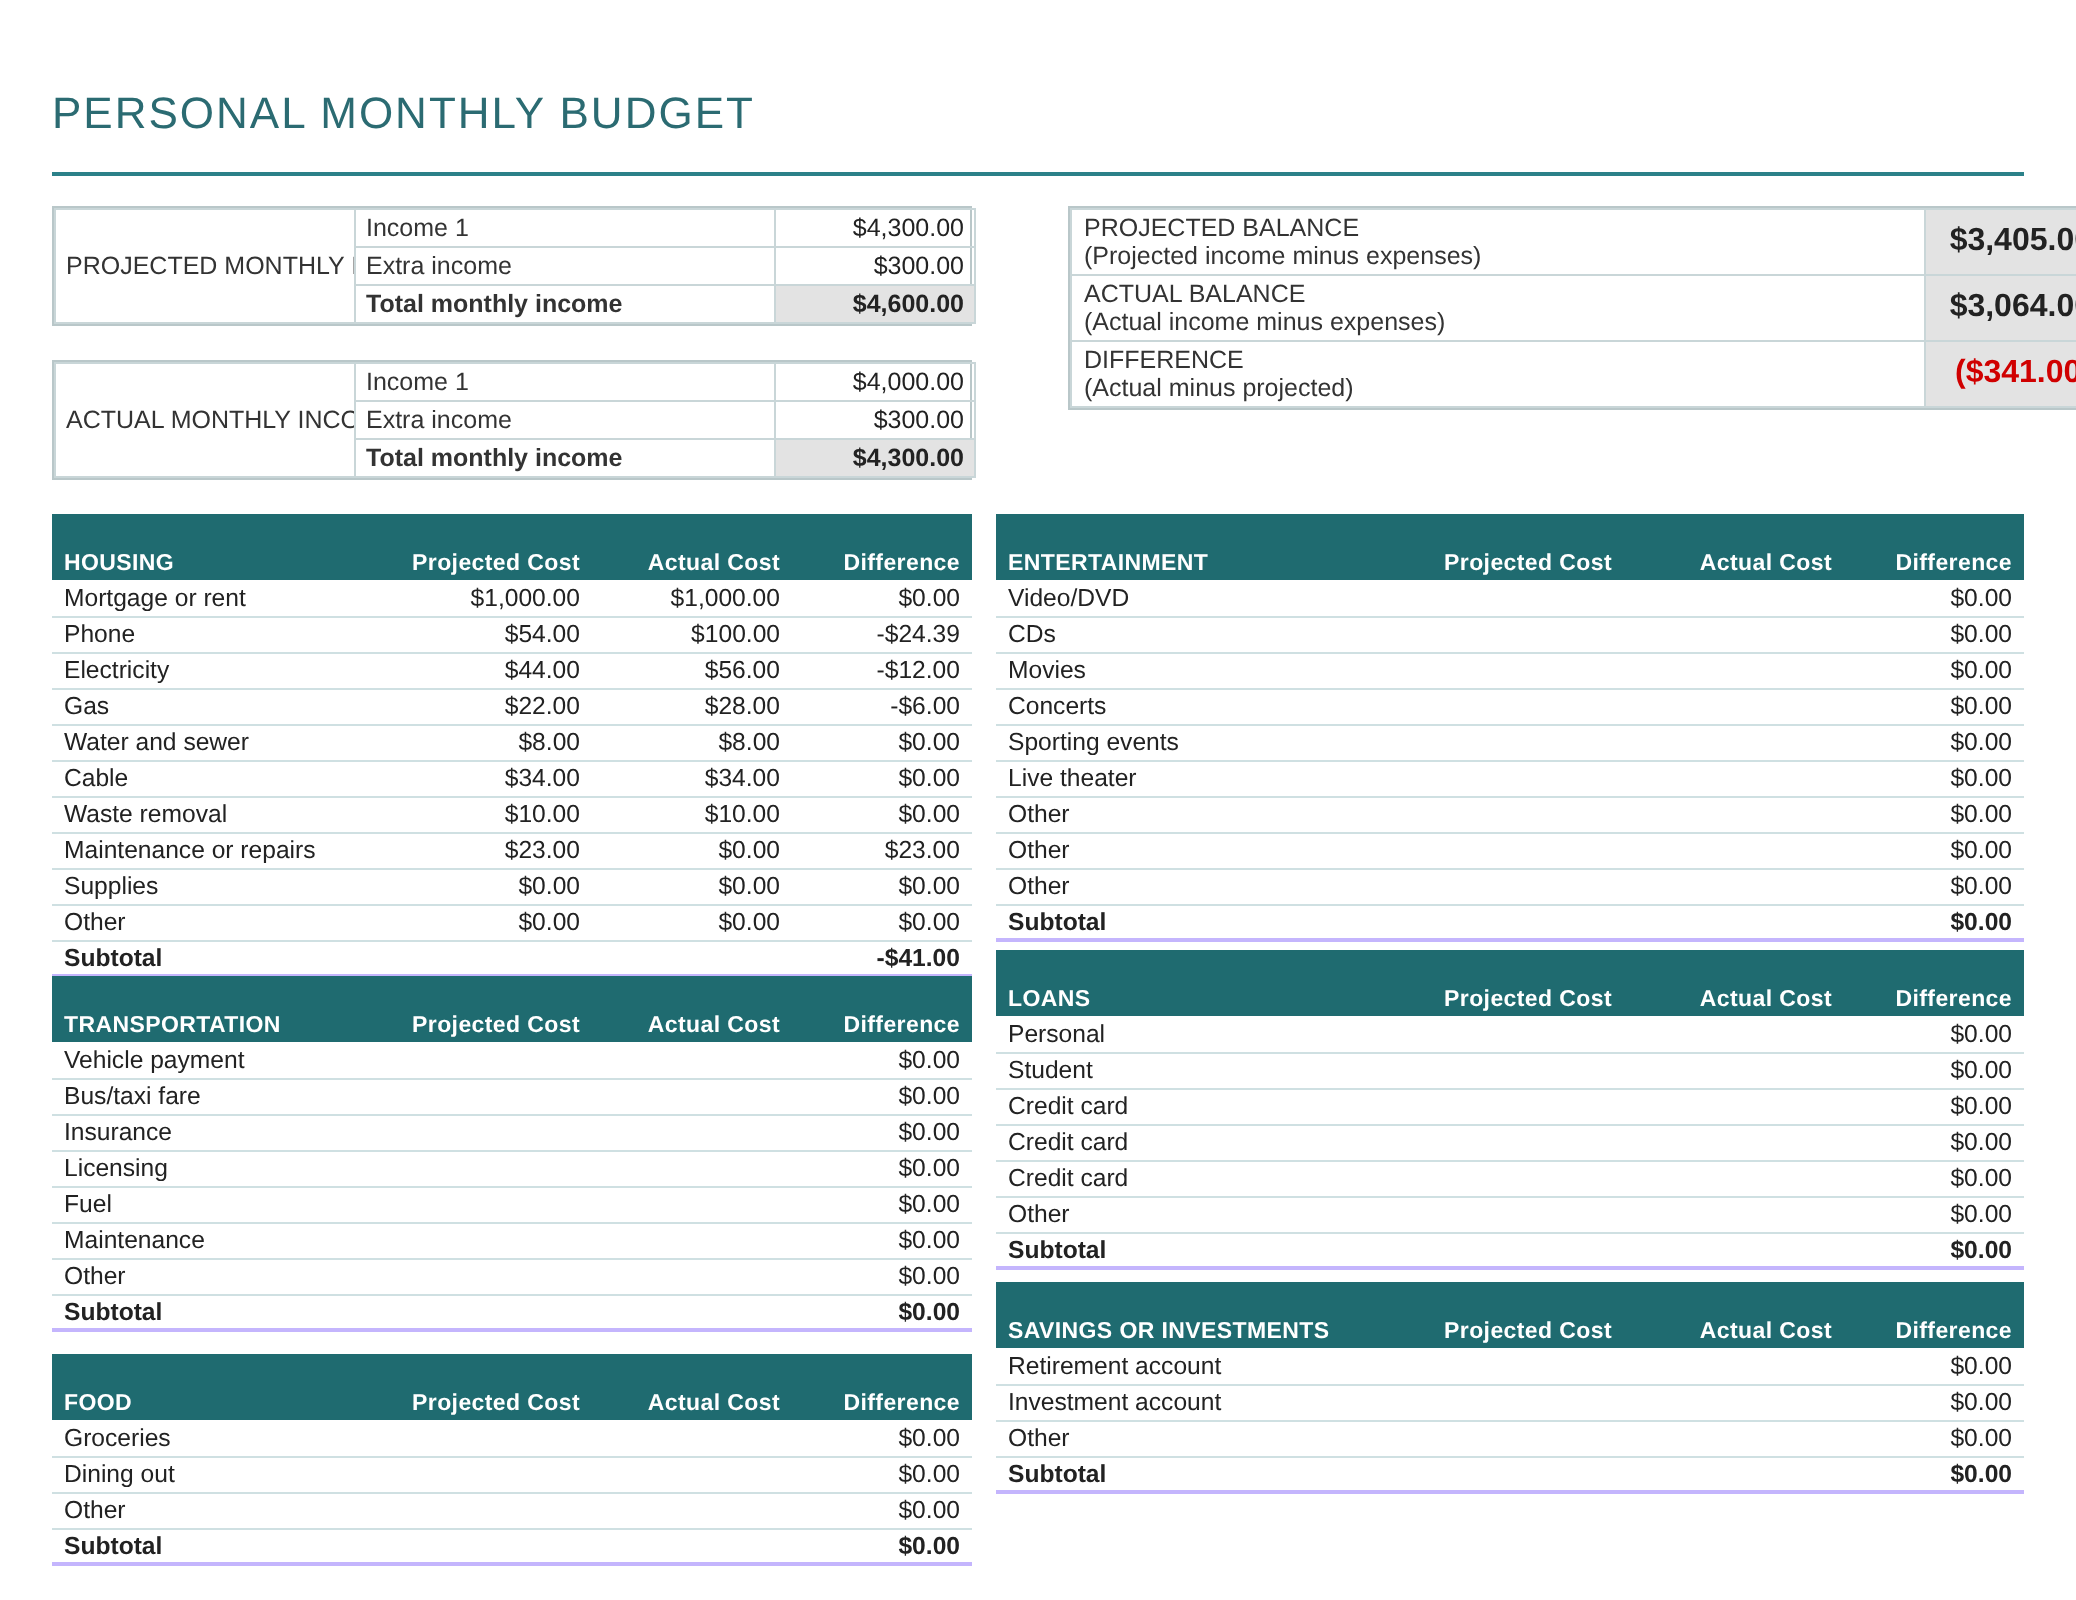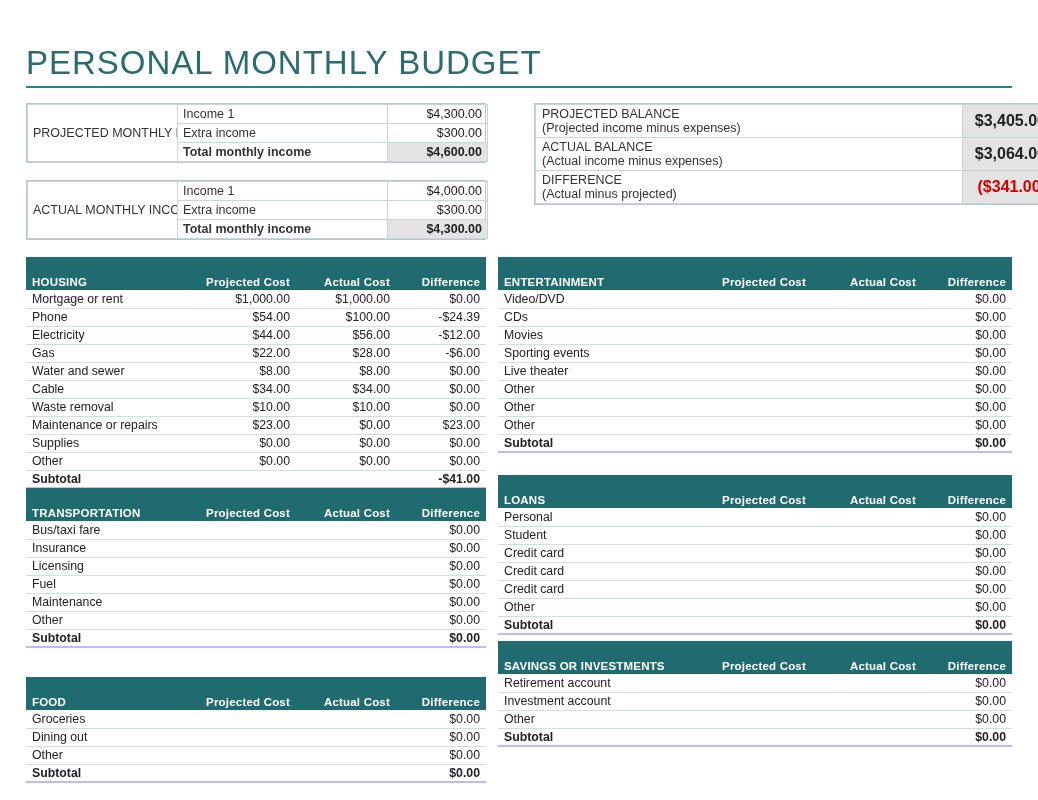--- a/index.html
+++ b/index.html
@@ -13,21 +13,21 @@
     position: relative;
     width: 1038px; height: 800px;
     overflow: hidden;
     background: #ffffff;
   }
 
   
   .title {
     position: absolute;
     left: 26px; top: 44px;
-    font-size: 33px;
+    font-size: 22px;
     letter-spacing: 1px;
     color: #2b6b72;
     font-weight: normal;
   }
   .title-rule {
     position: absolute;
     left: 26px; top: 86px;
     width: 986px; height: 2px;
     background: #2b8189;
   }
@@ -288,20 +288,26 @@
       <thead>
         <tr>
           <th class="h-name" style="width:160px">TRANSPORTATION</th>
           <th style="width:110px">Projected Cost</th>
           <th style="width:100px">Actual Cost</th>
           <th style="width:90px">Difference</th>
         </tr>
       </thead>
       <tbody>
         <tr>
+            <td class="c-name">Vehicle payment</td>
+            <td></td>
+            <td></td>
+            <td>$0.00</td>
+          </tr>
+        <tr>
             <td class="c-name">Bus/taxi fare</td>
             <td></td>
             <td></td>
             <td>$0.00</td>
           </tr>
         <tr>
             <td class="c-name">Insurance</td>
             <td></td>
             <td></td>
             <td>$0.00</td>
@@ -402,20 +408,26 @@
             <td></td>
             <td>$0.00</td>
           </tr>
         <tr>
             <td class="c-name">Movies</td>
             <td></td>
             <td></td>
             <td>$0.00</td>
           </tr>
         <tr>
+            <td class="c-name">Concerts</td>
+            <td></td>
+            <td></td>
+            <td>$0.00</td>
+          </tr>
+        <tr>
             <td class="c-name">Sporting events</td>
             <td></td>
             <td></td>
             <td>$0.00</td>
           </tr>
         <tr>
             <td class="c-name">Live theater</td>
             <td></td>
             <td></td>
             <td>$0.00</td>

